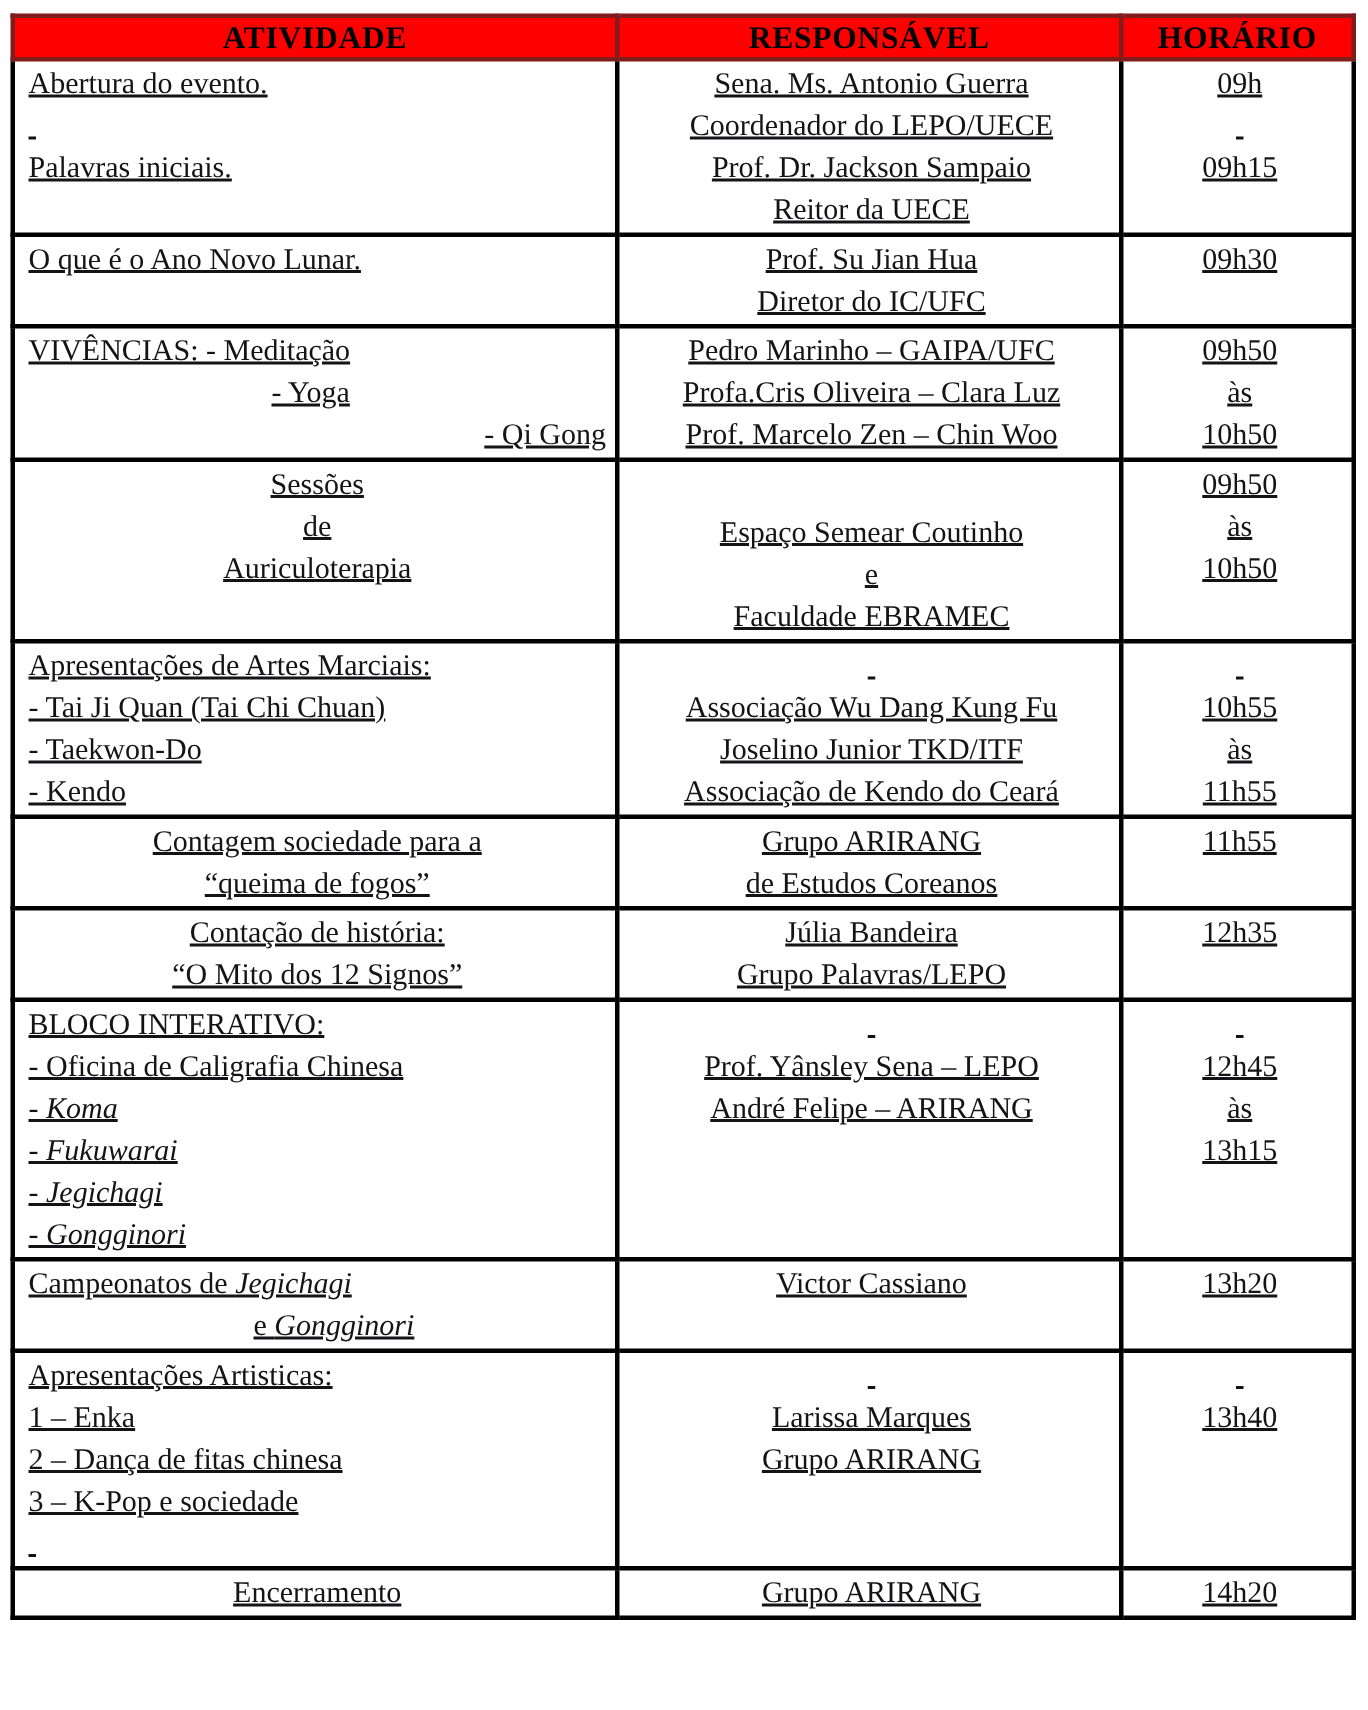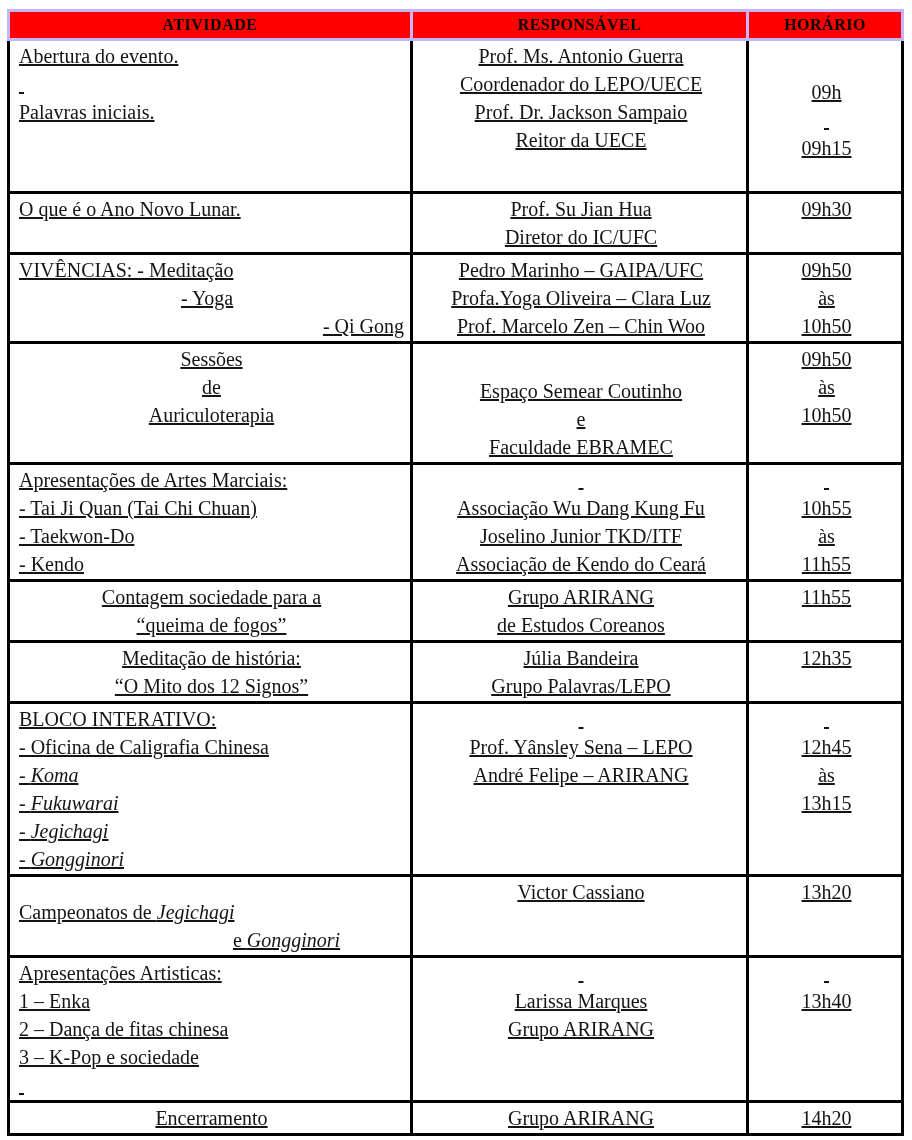--- a/index.html
+++ b/index.html
@@ -19,23 +19,23 @@
     table-layout: fixed;
     width: 897px;
     border: 3px solid #000000;
   }
   col.c-atividade   { width: 403px; }
   col.c-responsavel { width: 336px; }
   col.c-horario     { width: 155px; }
   th {
     background: var(--header-bg, #fe0000);
     color: var(--header-fg, #000000);
-    border: 3px solid #c4b5fd;
+    border: 3px solid #7f1d1d;
     font-weight: bold;
-    font-size: 16px;
+    font-size: 21px;
     line-height: 22px;
     padding: 2px 0;
     font-family: "Liberation Serif", "DejaVu Serif", serif;
     letter-spacing: 0.5px;
   }
   td {
     border: 3px solid #000000;
     vertical-align: top;
     padding: 1px 6px 1px 9px;
     font-size: 20px;
@@ -69,28 +69,28 @@
         <tr>
           <td class="align-left">
             <div class="cellbox" style="min-height: 112px;">
               <div class="line"><span>Abertura do evento.</span></div>
               <div class="line"><span>&nbsp;</span></div>
               <div class="line"><span>Palavras iniciais.</span></div>
             </div>
           </td>
           <td class="align-center">
             <div class="cellbox" style="min-height: 112px;">
-              <div class="line"><span>Prof. Ms. Antonio Guerra</span></div>
+              <div class="line"><span>Sena. Ms. Antonio Guerra</span></div>
               <div class="line"><span>Coordenador do LEPO/UECE</span></div>
               <div class="line"><span>Prof. Dr. Jackson Sampaio</span></div>
               <div class="line"><span>Reitor da UECE</span></div>
             </div>
           </td>
           <td class="align-center">
-            <div class="cellbox" style="min-height: 112px; margin-top: 36px;">
+            <div class="cellbox" style="min-height: 112px;">
               <div class="line"><span>09h</span></div>
               <div class="line"><span>&nbsp;</span></div>
               <div class="line"><span>09h15</span></div>
             </div>
           </td>
         </tr>
         <tr>
           <td class="align-left">
             <div class="cellbox" style="min-height: 56px;">
               <div class="line"><span>O que é o Ano Novo Lunar.</span></div>
@@ -112,21 +112,21 @@
           <td class="align-left">
             <div class="cellbox" style="min-height: 84px;">
               <div class="line"><span>VIVÊNCIAS:  - Meditação</span></div>
               <div class="line" style="padding-left: 162px; text-align: left;"><span>- Yoga</span></div>
               <div class="line" style="padding-left: 162px; text-align: right;"><span>- Qi Gong</span></div>
             </div>
           </td>
           <td class="align-center">
             <div class="cellbox" style="min-height: 84px;">
               <div class="line"><span>Pedro Marinho – GAIPA/UFC</span></div>
-              <div class="line"><span>Profa.Yoga Oliveira – Clara Luz</span></div>
+              <div class="line"><span>Profa.Cris Oliveira – Clara Luz</span></div>
               <div class="line"><span>Prof. Marcelo Zen – Chin Woo</span></div>
             </div>
           </td>
           <td class="align-center">
             <div class="cellbox" style="min-height: 84px;">
               <div class="line"><span>09h50</span></div>
               <div class="line"><span>às</span></div>
               <div class="line"><span>10h50</span></div>
             </div>
           </td>
@@ -195,21 +195,21 @@
           </td>
           <td class="align-center">
             <div class="cellbox" style="min-height: 56px;">
               <div class="line"><span>11h55</span></div>
             </div>
           </td>
         </tr>
         <tr>
           <td class="align-center">
             <div class="cellbox" style="min-height: 56px;">
-              <div class="line"><span>Meditação de história:</span></div>
+              <div class="line"><span>Contação de história:</span></div>
               <div class="line"><span>“O Mito dos 12 Signos”</span></div>
             </div>
           </td>
           <td class="align-center">
             <div class="cellbox" style="min-height: 56px;">
               <div class="line"><span>Júlia Bandeira</span></div>
               <div class="line"><span>Grupo Palavras/LEPO</span></div>
             </div>
           </td>
           <td class="align-center">
@@ -240,23 +240,23 @@
             <div class="cellbox" style="min-height: 168px;">
               <div class="line"><span>&nbsp;</span></div>
               <div class="line"><span>12h45</span></div>
               <div class="line"><span>às</span></div>
               <div class="line"><span>13h15</span></div>
             </div>
           </td>
         </tr>
         <tr>
           <td class="align-left">
-            <div class="cellbox" style="min-height: 56px; margin-top: 20px;">
+            <div class="cellbox" style="min-height: 56px;">
               <div class="line"><span>Campeonatos de </span><em>Jegichagi</em></div>
-              <div class="line" style="padding-left: 150px; text-align: center;"><span>e </span><em>Gongginori</em></div>
+              <div class="line" style="padding-left: 150px; text-align: left;"><span>e </span><em>Gongginori</em></div>
             </div>
           </td>
           <td class="align-center">
             <div class="cellbox" style="min-height: 56px;">
               <div class="line"><span>Victor Cassiano</span></div>
             </div>
           </td>
           <td class="align-center">
             <div class="cellbox" style="min-height: 56px;">
               <div class="line"><span>13h20</span></div>

